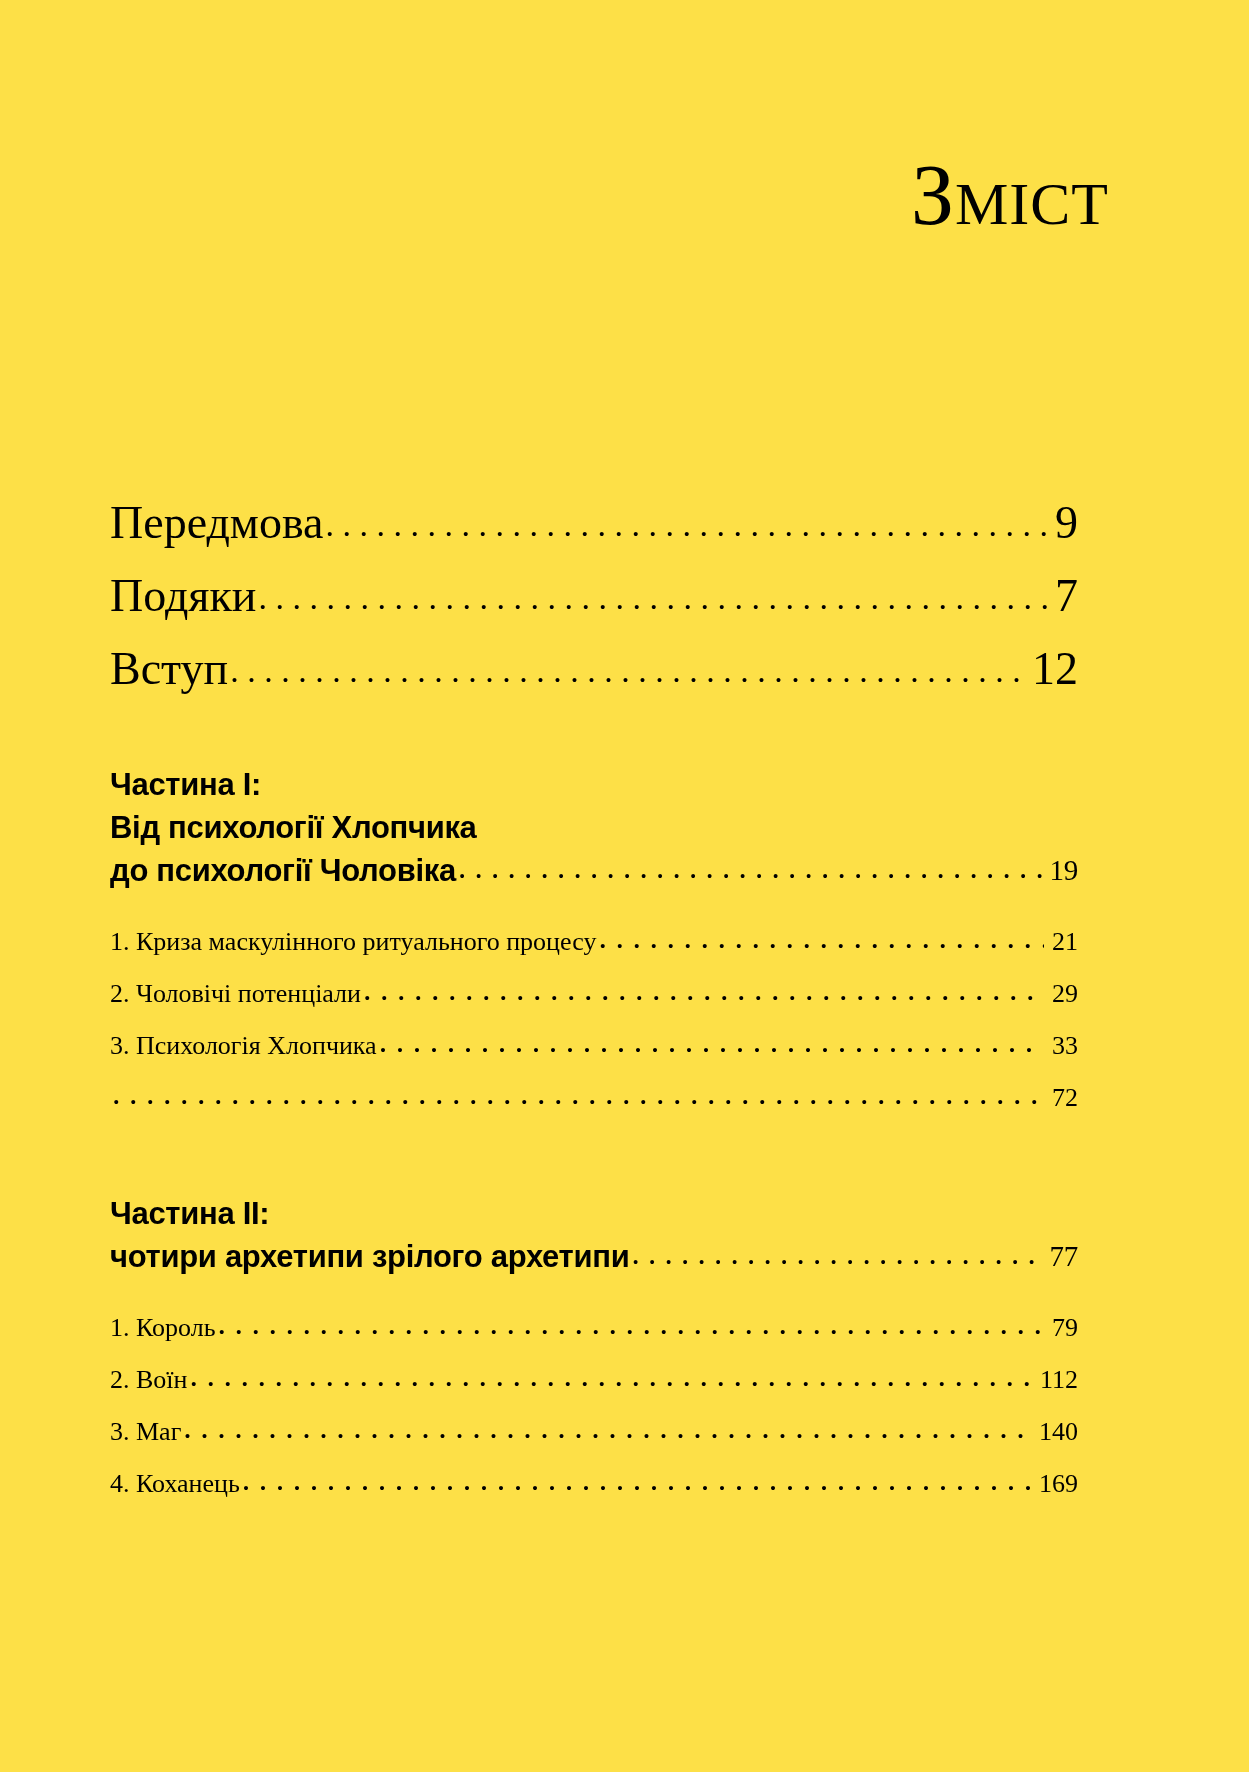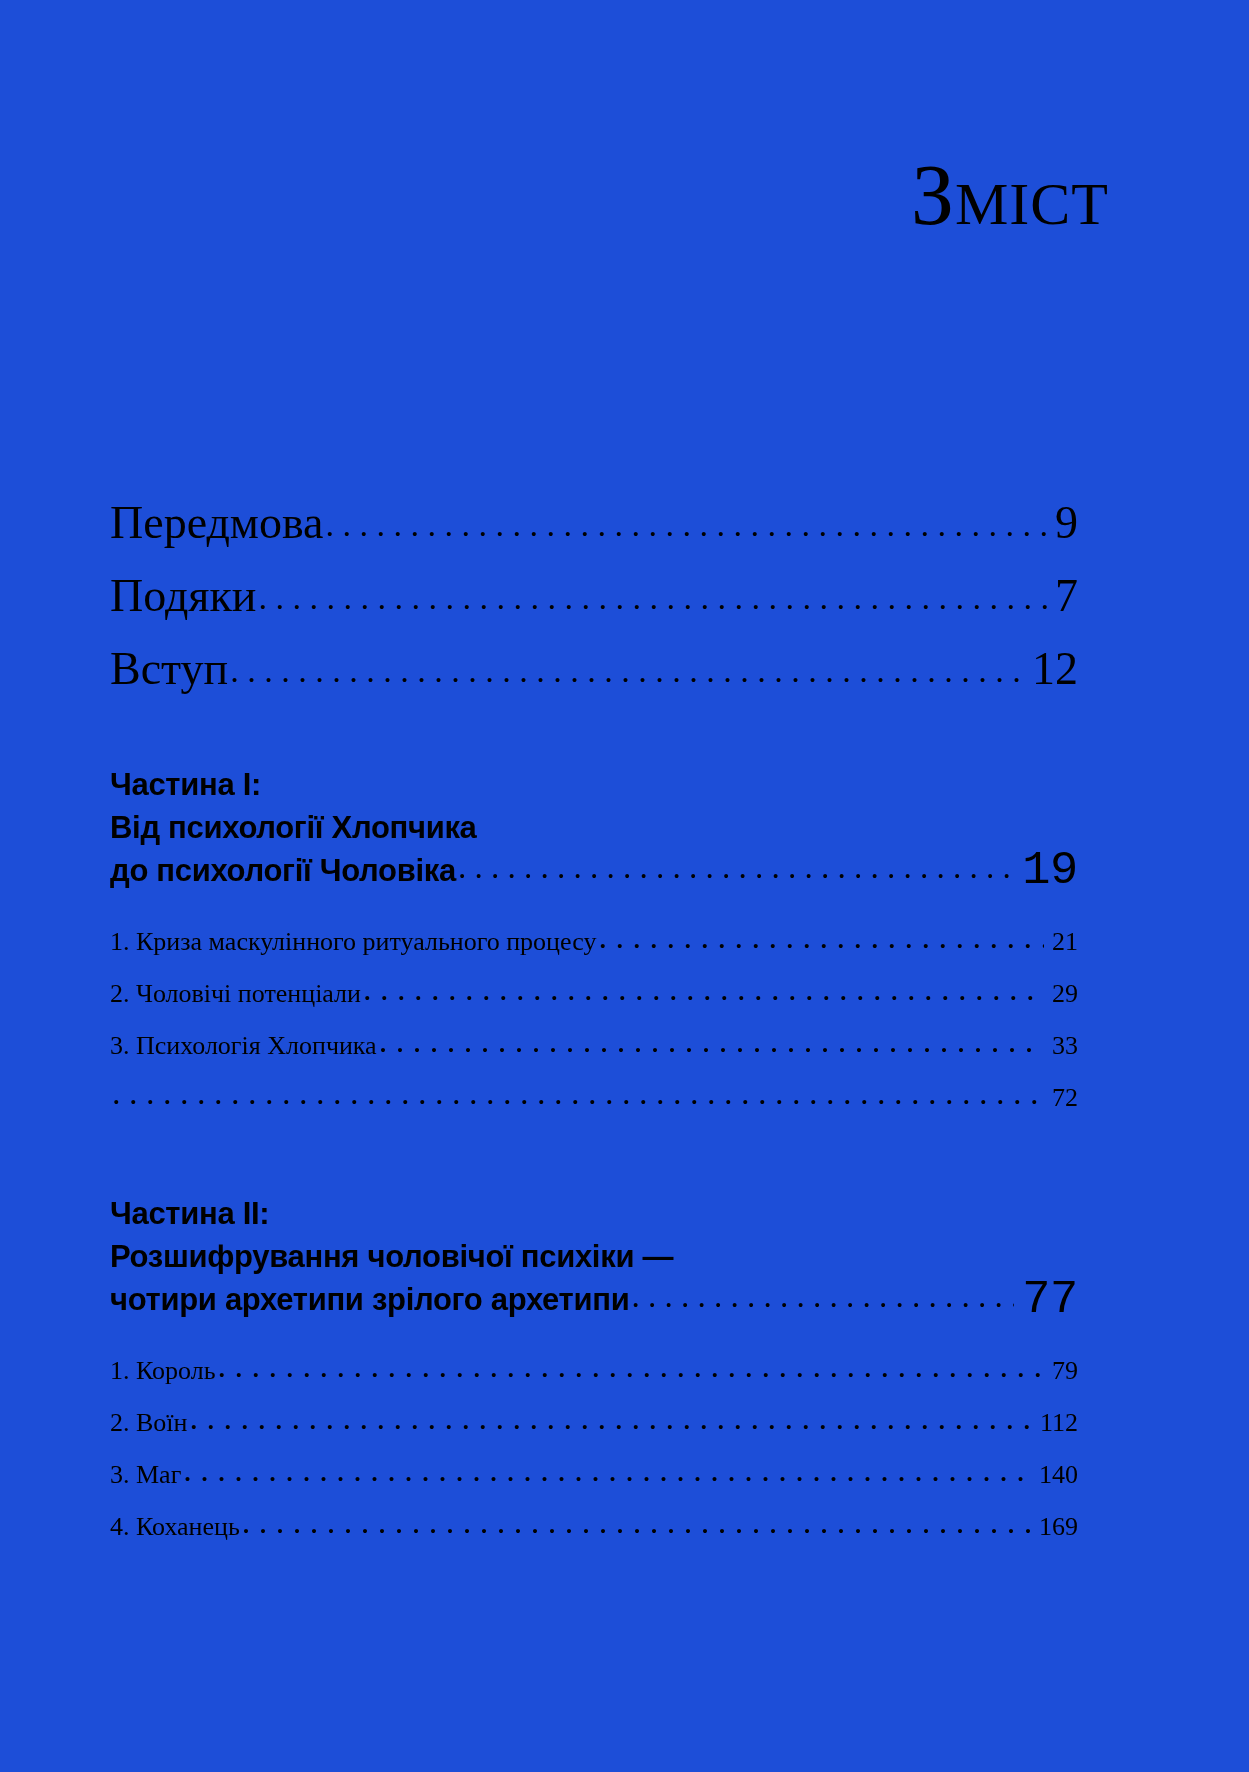--- a/index.html
+++ b/index.html
@@ -6,21 +6,21 @@
   html, body {
     margin: 0;
     padding: 0;
     background: #ffffff;
   }
 
   .page {
     position: relative;
     width: 1249px;
     height: 1772px;
-    background: #1d4ed8;
+    background: #fde047;
     margin: 0 auto;
     overflow: hidden;
     color: #000000;
     font-family: "Liberation Serif", "DejaVu Serif", serif;
     box-sizing: border-box;
   }
 
   
   .toc-title {
     position: absolute;
@@ -105,23 +105,23 @@
     line-height: 43px;
     align-items: center;
   }
   .part-block .toc-leader {
     font-family: "Liberation Serif", "DejaVu Serif", serif;
     font-weight: 400;
     top: -3px;
   }
   .part-block .toc-leader::before { font-size: 33px; }
   .part-block .toc-page {
-    font-family: Liberation Mono, monospace;
+    font-family: Liberation Serif, serif;
     font-weight: 400;
-    font-size: 47px;
+    font-size: 29px;
   }
 
   
   .chapter-entry {
     font-family: "Liberation Serif", "DejaVu Serif", serif;
     font-size: 26px;
     line-height: 1;
     margin-bottom: 18px;
   }
   .chapter-entry .toc-leader::before { font-size: 34px; }
@@ -218,21 +218,20 @@
           <span class="toc-page">72</span>
         </div>
       </div>
 
     </div>
 
     <div class="spacer-before-part-2"></div>
 
     <div class="part-block">
       <div class="part-line">Частина II:</div>
-      <div class="part-line">Розшифрування чоловічої психіки —</div>
       <div class="toc-row">
         <span class="toc-label">чотири архетипи зрілого архетипи</span>
         <span class="toc-leader"></span>
         <span class="toc-page">77</span>
       </div>
     </div>
 
     <div class="spacer-after-part-2"></div>
 
     <div class="chapters">

